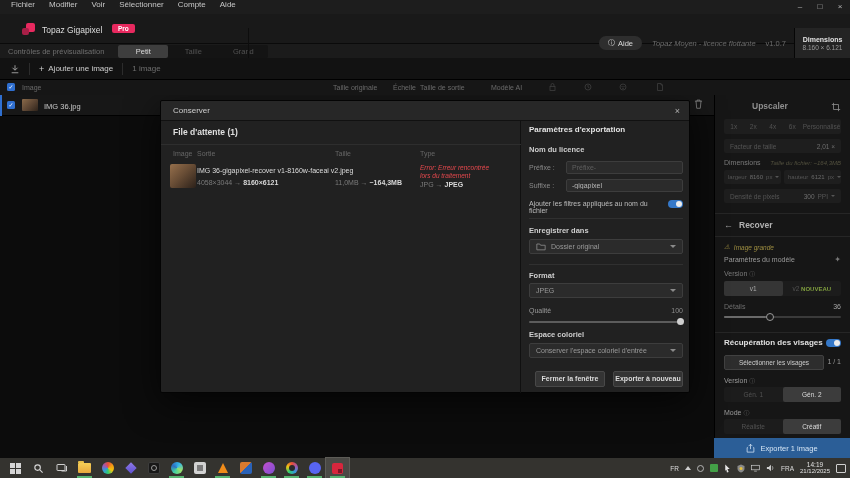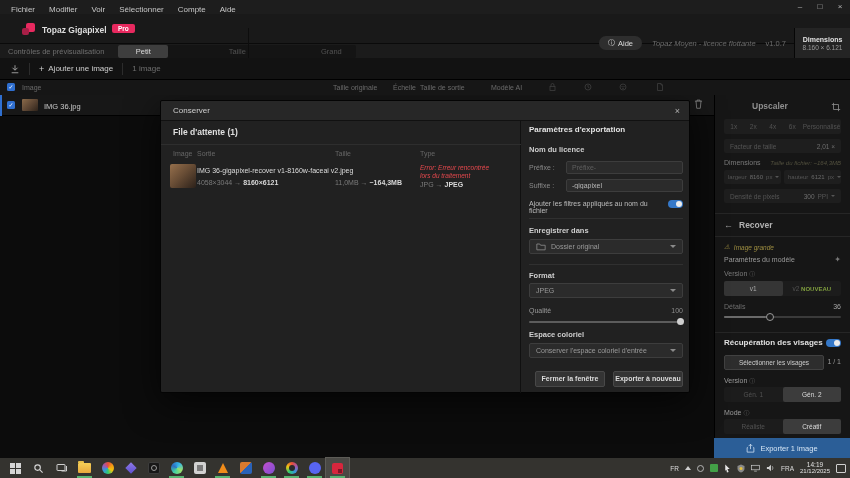--- a/index.html
+++ b/index.html
@@ -2,54 +2,54 @@
 <html><head>
 <meta charset="utf-8">
 <style>
   * { margin:0; padding:0; box-sizing:border-box; }
   body { background:#000; font-family:"Liberation Sans", sans-serif; }
   .screen { position:relative; width:850px; height:478px; background:#111; overflow:hidden;
             font-family:"Liberation Sans", sans-serif; color:#ccc; }
 
   
   .menubar { position:absolute; top:0; left:0; width:850px; height:14px; background:#1d1d1d;
-             display:flex; align-items:flex-end; padding-left:4px; font-size:8px; color:#c6c6c6; z-index:20; }
+             display:flex; align-items:flex-start; padding-left:4px; font-size:8px; color:#c6c6c6; z-index:20; }
   .menubar .mi { padding:0 7px; cursor:default; }
   .winctl { position:absolute; top:0; right:0; height:14px; display:flex; z-index:21; }
   .winctl span { width:20px; text-align:center; font-size:8px; line-height:14px; color:#b5b5b5; }
 
   .artifact-tab { position:absolute; top:0; left:428px; width:42px; height:9px; background:#c7c7c5; z-index:19; border-radius:0 0 2px 2px; }
   .artifact-teal { position:absolute; top:0; left:455px; width:15px; height:3px; background:#2fae9b; z-index:20; }
 
   
   .appheader { position:absolute; top:14px; left:0; width:850px; height:30px; background:#191919;
                border-bottom:1px solid #0a0a0a; z-index:10; }
   .logo { position:absolute; left:22px; top:9px; width:13px; height:13px; }
   .logo .sq1 { position:absolute; left:4px; top:0; width:9px; height:9px; background:#e8295f; border-radius:2px; }
   .logo .sq2 { position:absolute; left:0; top:5px; width:7px; height:7px; background:#a81f47; border-radius:2px; }
-  .appname { position:absolute; left:42px; top:11px; font-size:8.5px; color:#dedede; font-weight:bold; }
+  .appname { position:absolute; left:42px; top:11px; font-size:8.5px; color:#dedede; font-weight:normal; }
   .badge-pro { position:absolute; left:112px; top:10px; background:#e8295f; color:#fff; font-size:6.5px;
                font-weight:bold; padding:1px 6px; border-radius:2px; }
   .hdr-sep { position:absolute; left:248px; top:14px; width:1px; height:30px; background:#0d0d0d; }
   .header-right { position:absolute; right:64px; top:14px; height:30px; display:flex; align-items:center; gap:10px; }
   .aide-pill { background:#2e2e2e; border-radius:9px; padding:2px 9px; font-size:7.5px; color:#dcdcdc;
                display:flex; align-items:center; gap:3px; }
   .license { font-style:italic; color:#6b6b6b; font-size:7.5px; }
   .version { color:#6b6b6b; font-size:7.5px; }
   .dimsbox { position:absolute; right:0; top:14px; width:56px; height:30px; background:#242424;
              border-left:1px solid #060606; display:flex; flex-direction:column; justify-content:center;
              align-items:center; gap:1px; }
   .dimsbox .dl { font-size:7px; font-weight:bold; color:#e2e2e2; }
   .dimsbox .dv { font-size:6.5px; color:#9a9a9a; }
 
   
   .previewrow { position:absolute; top:44px; left:0; width:850px; height:14px; background:#1b1b1b;
                 display:flex; align-items:center; padding-left:8px; z-index:9; }
   .previewrow .lbl { font-size:7.5px; color:#6e6e6e; }
-  .segset { display:flex; margin-left:14px; background:#141414; border-radius:2px;gap:44px; }
+  .segset { display:flex; margin-left:14px; background:#141414; border-radius:2px; }
   .segset .seg { width:50px; text-align:center; font-size:7.5px; color:#525252; padding:2px 0; border-radius:2px; }
   .segset .seg.sel { background:#3e3e3e; color:#dcdcdc; }
 
   
   .toolbarrow { position:absolute; top:58px; left:0; width:850px; height:22px; background:#121212;
                 border-bottom:1px solid #000; display:flex; align-items:center; z-index:9; }
   .tb-left { display:flex; align-items:center; gap:9px; padding-left:10px; }
   .vsep { width:1px; height:12px; background:#2c2c2c; }
   .addimg { display:flex; align-items:center; gap:4px; font-size:8px; color:#cfcfcf; }
   .addimg .plus { font-size:9px; color:#cfcfcf; }

